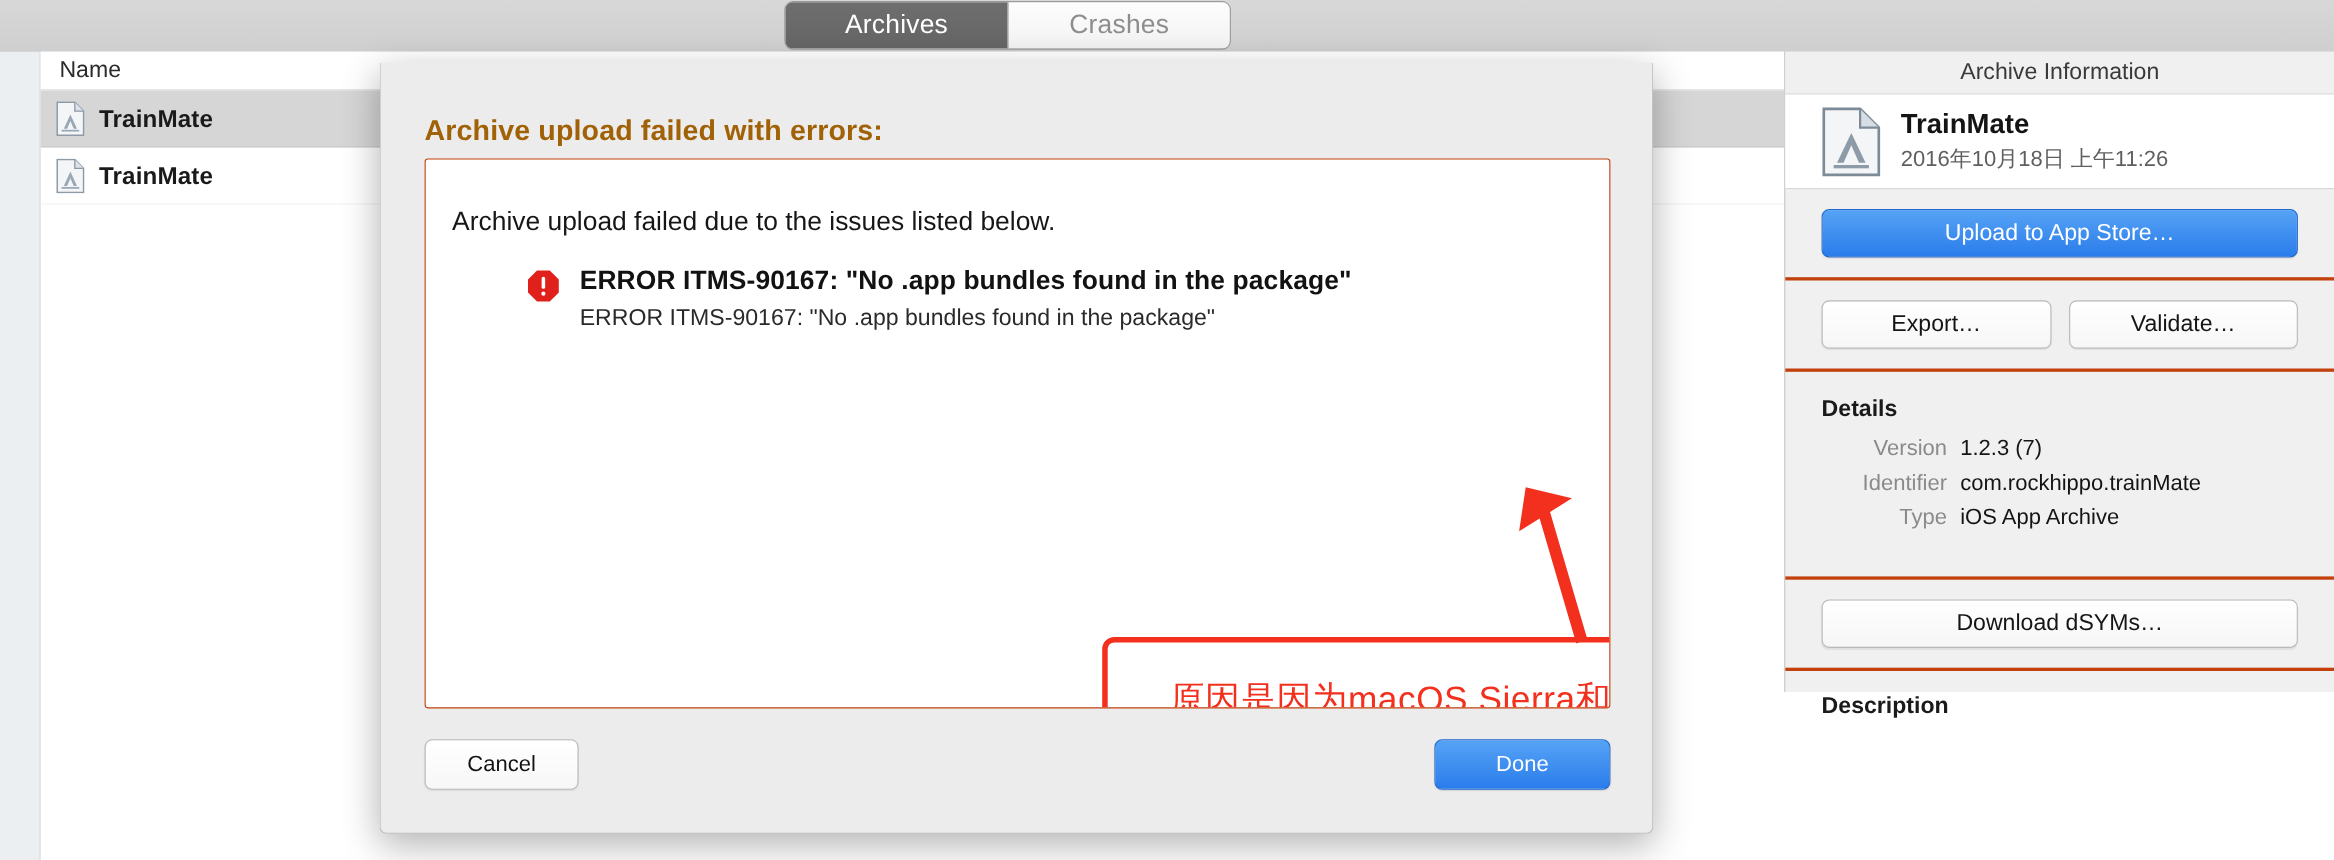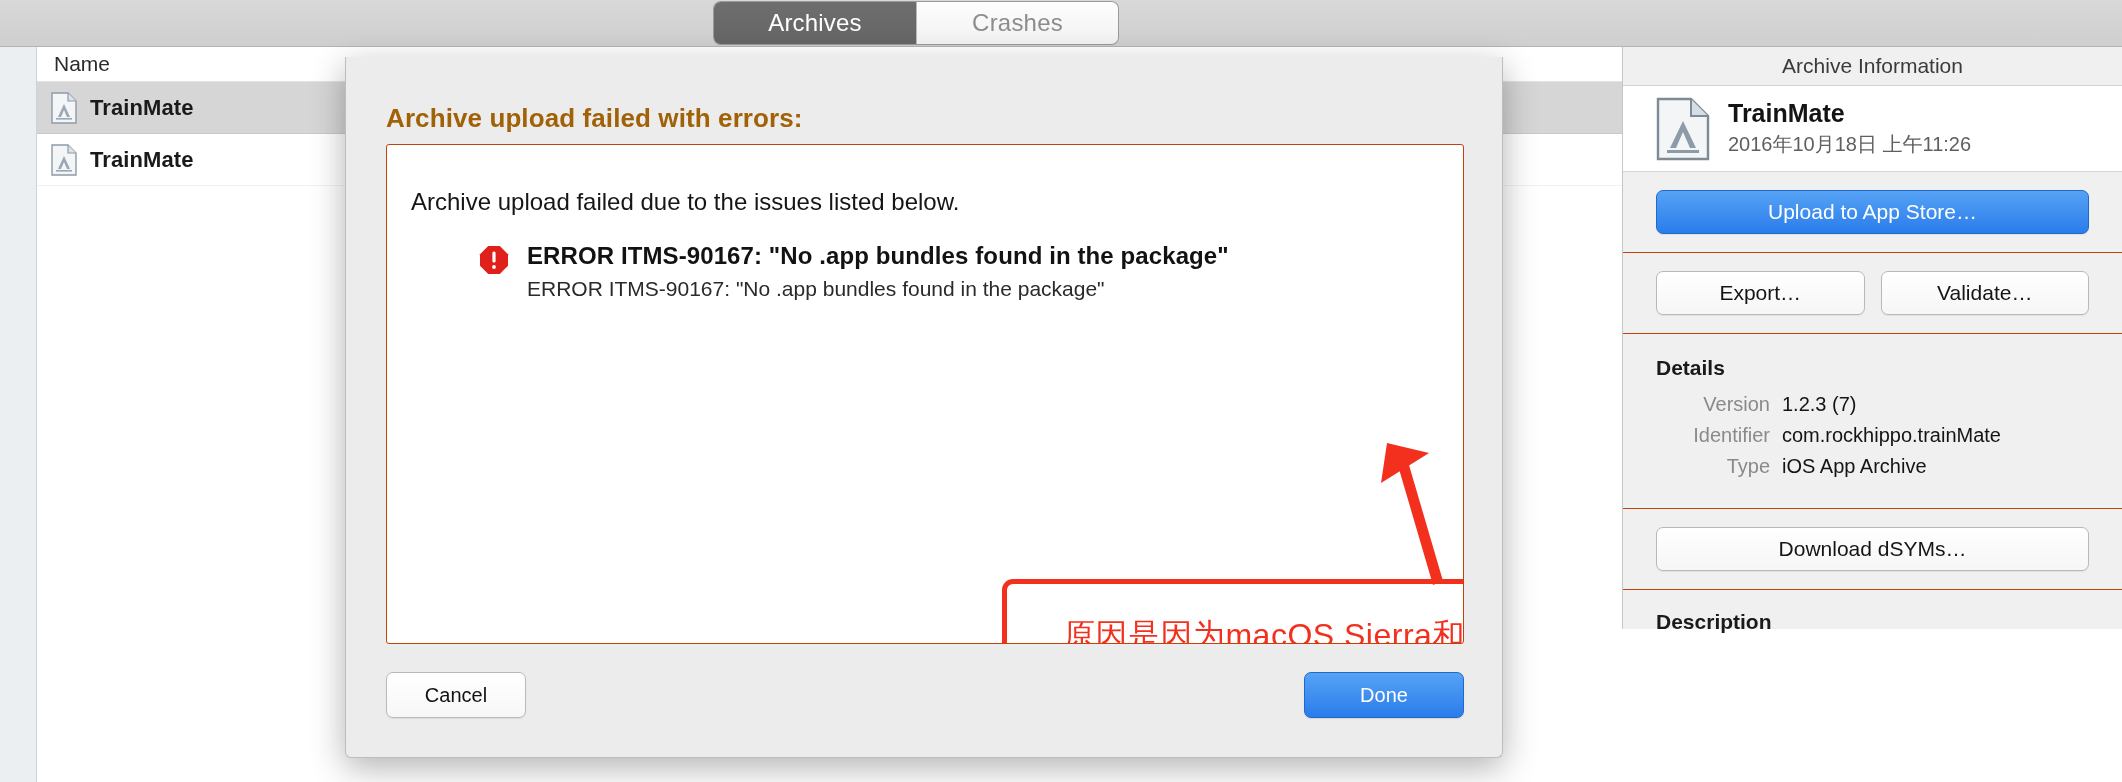--- a/index.html
+++ b/index.html
@@ -124,21 +124,21 @@
     display: flex;
     align-items: center;
     padding-left: 33px;
   }
   .big-doc-icon { width: 54px; height: 64px; flex: 0 0 auto; }
   .identity-text { margin-left: 18px; }
   .identity-name { font-size: 25px; font-weight: bold; color: #141414; }
   .identity-date { font-size: 20px; color: #5f5f5f; margin-top: 3px; }
 
   .insp-section {
-    border-bottom: 1px solid #c2410c;
+    border-bottom: 3px solid #c2410c;
     padding: 18px 33px;
   }
   .btn {
     height: 44px;
     border-radius: 7px;
     border: 1px solid #b9b9b9;
     background: linear-gradient(to bottom, #ffffff 0%, #f6f6f6 100%);
     color: #151515;
     font-size: 21px;
     display: flex; align-items: center; justify-content: center;
@@ -364,21 +364,21 @@
       <div class="btn-row">
         <div class="btn">
           <span>Export…</span>
         </div>
         <div class="btn">
           <span>Validate…</span>
         </div>
       </div>
     </div>
 
-    <div class="insp-section" style="padding-top:22px;padding-bottom:22px;">
+    <div class="insp-section" style="padding-top:22px;padding-bottom:34px;">
       <div class="details-head">Details</div>
       <div class="detail-line">
         <span class="detail-key">Version</span>
         <span class="detail-val">1.2.3 (7)</span>
       </div>
       <div class="detail-line">
         <span class="detail-key">Identifier</span>
         <span class="detail-val">com.rockhippo.trainMate</span>
       </div>
       <div class="detail-line">

